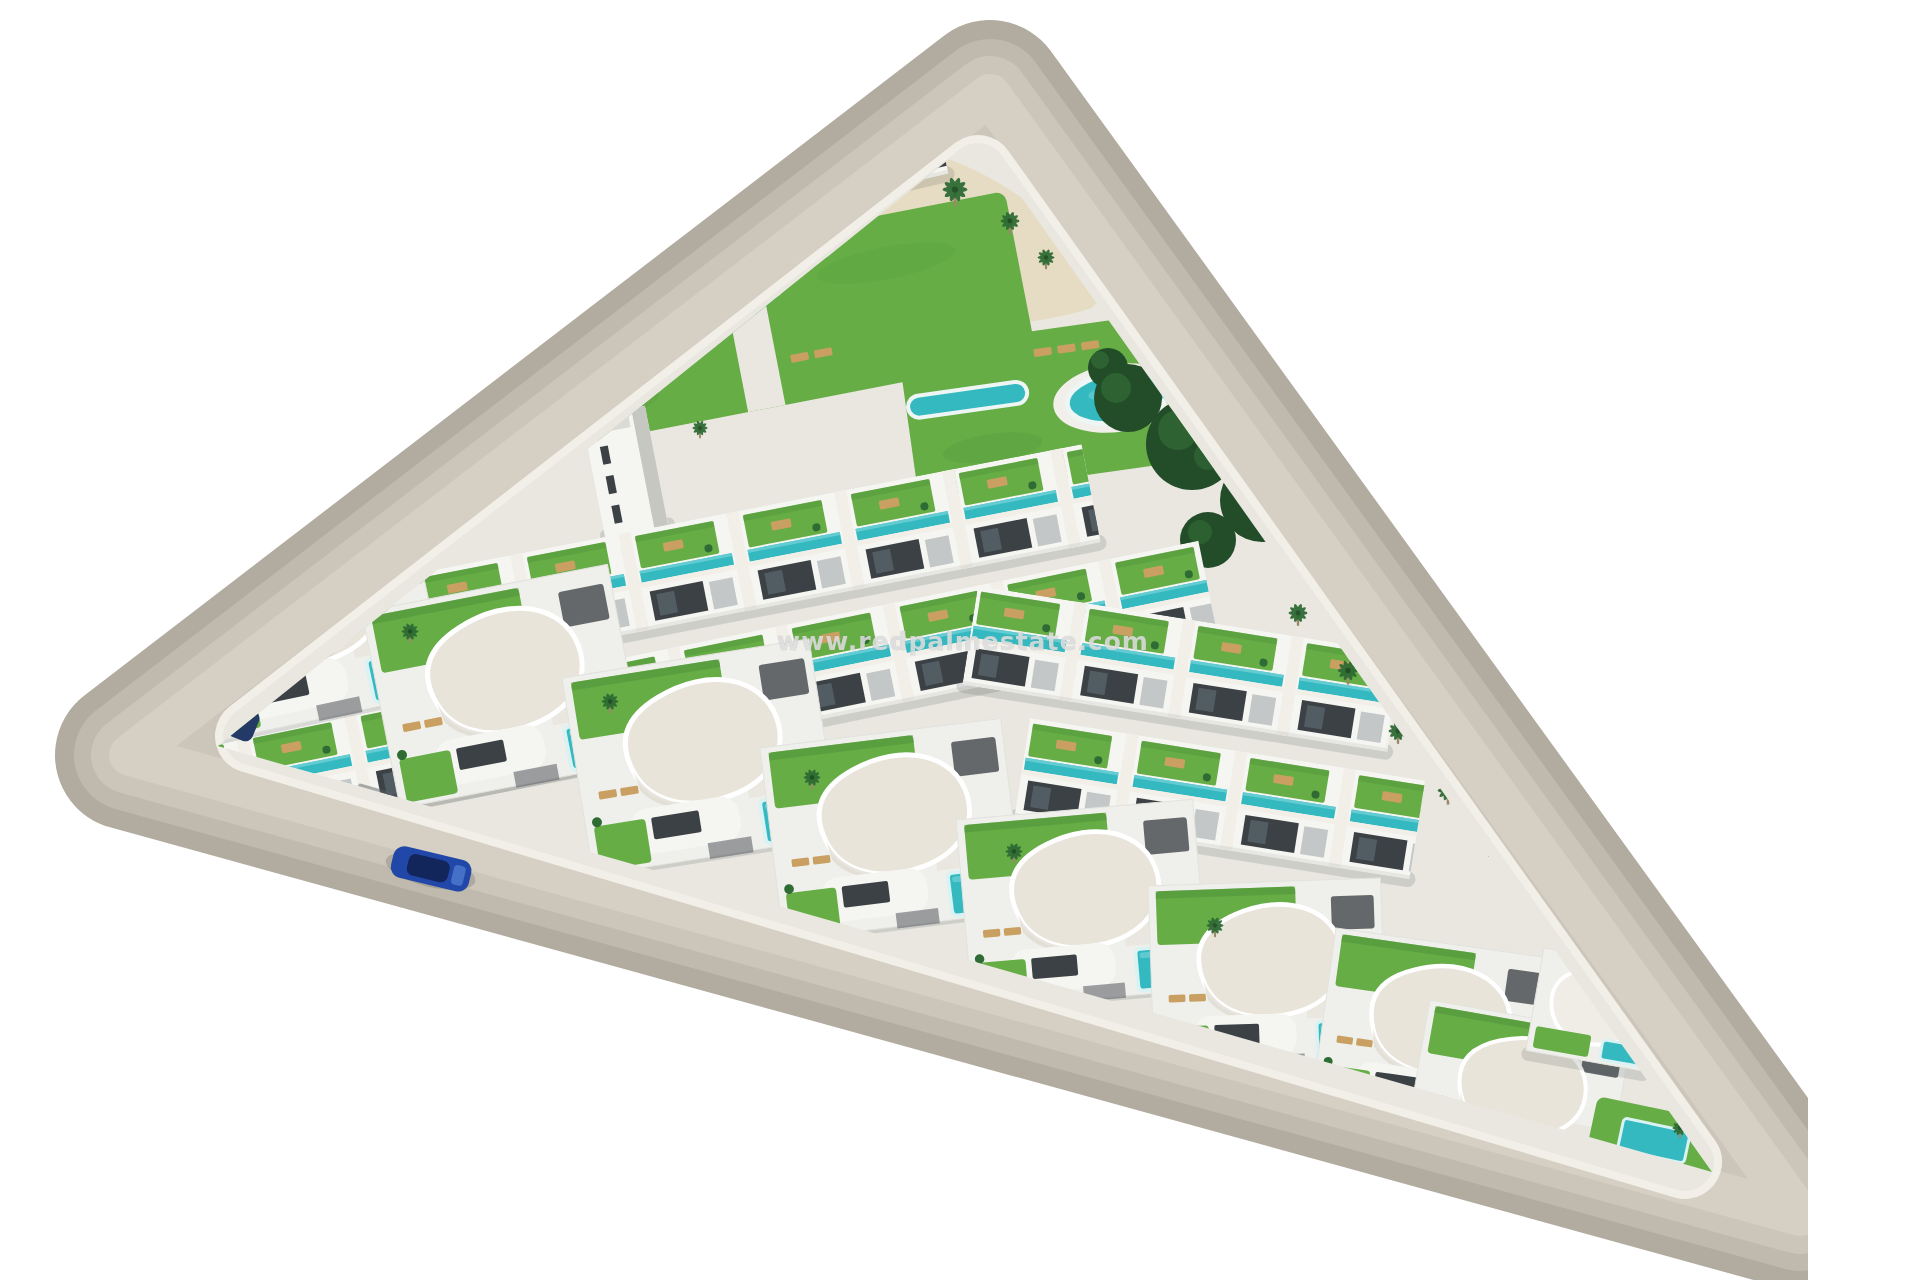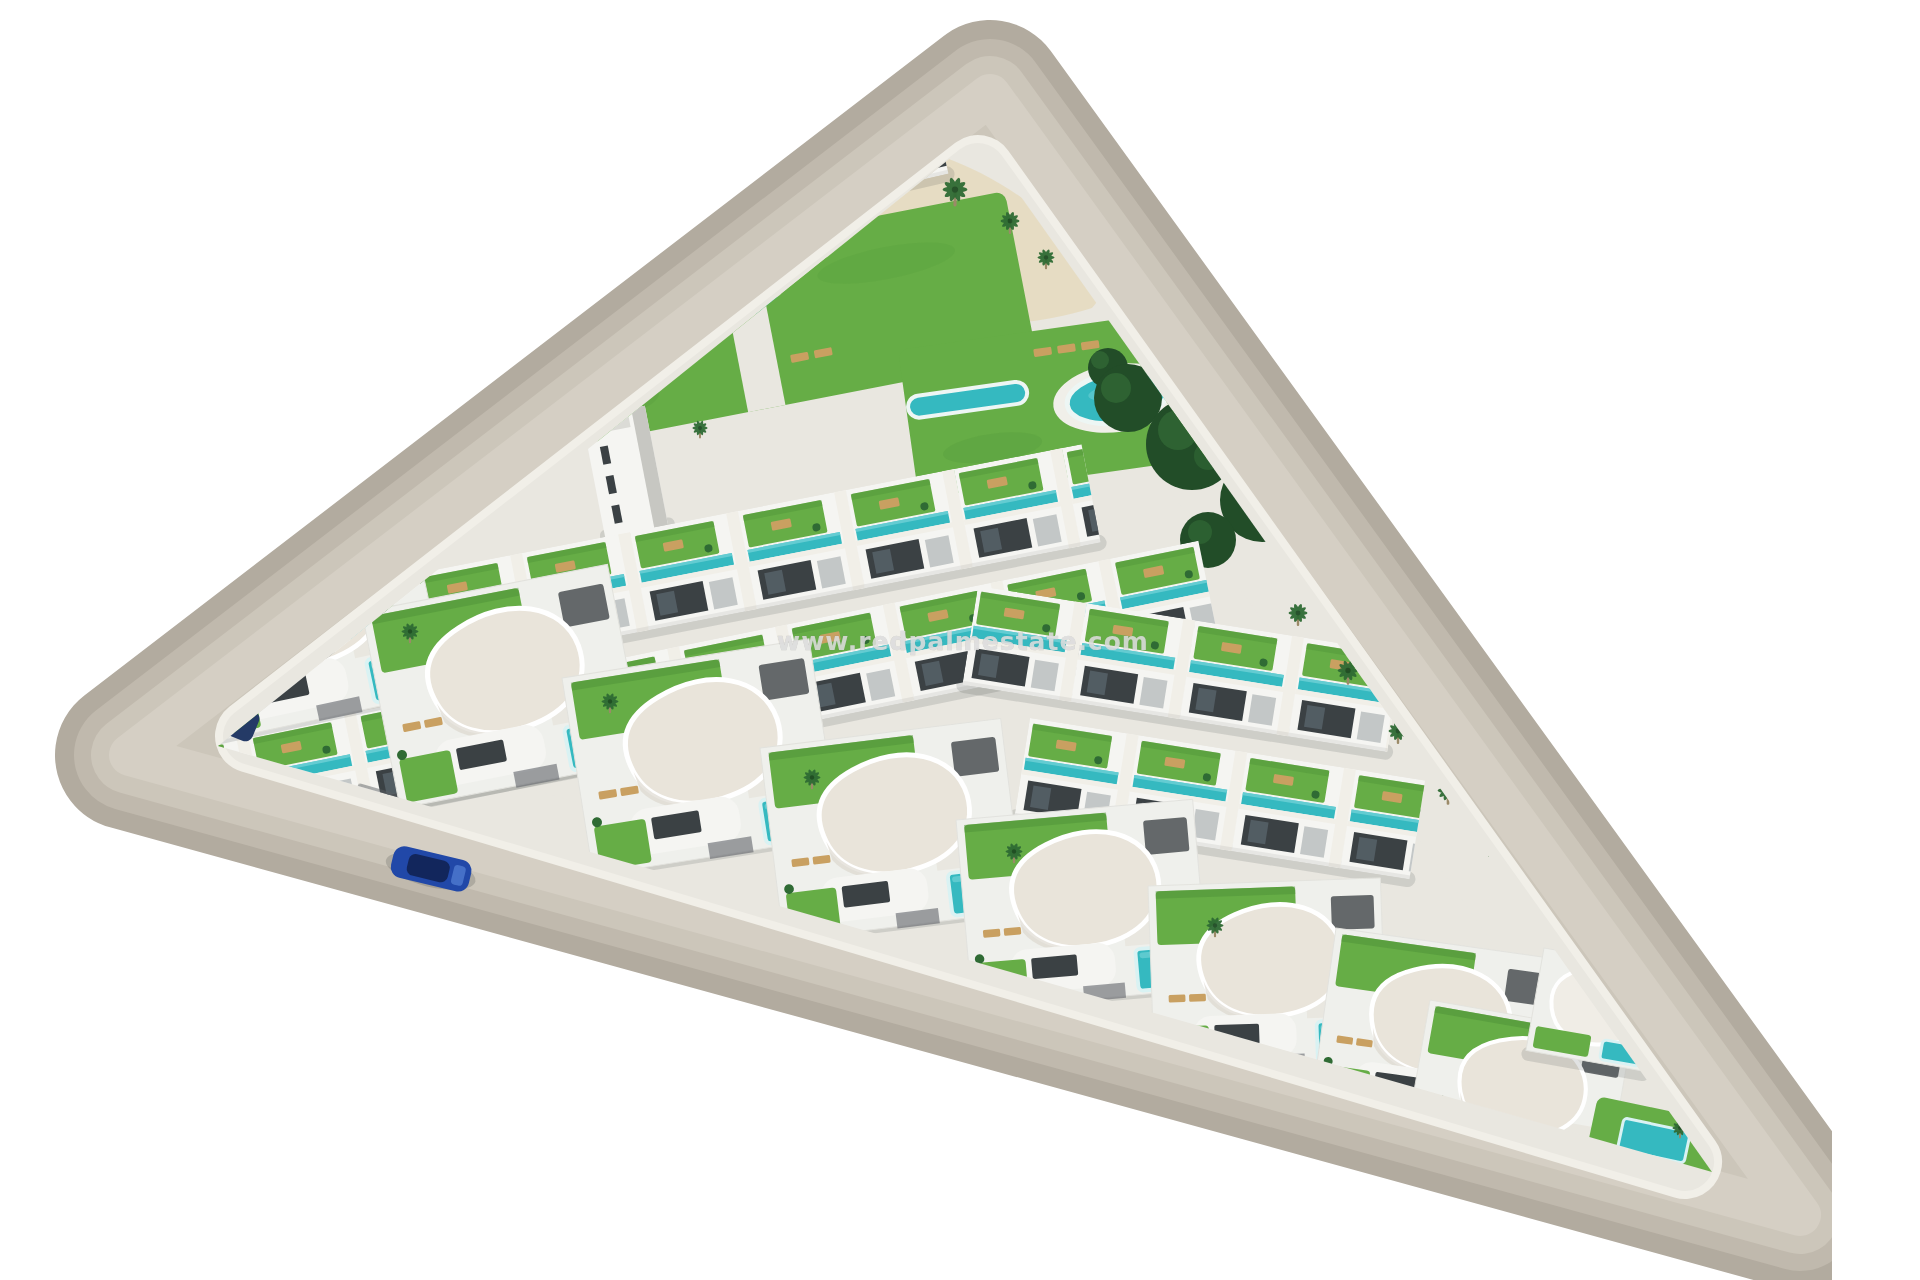--- a/index.html
+++ b/index.html
@@ -6,21 +6,21 @@
     --background:#ffffff; --road-outer:#b2ab9f; --road-mid:#c0b9ad; --road-inner:#ccc6ba;
     --road-center:#d5cfc4; --curb:#f1efe8; --pavement:#e9e7e0; --building:#f5f5f2;
     --building-shade:#dbdbd6; --building-side:#c7c7c2; --window:#3b4144; --lawn:#66ad46;
     --lawn-dark:#4d9238; --pool:#35b9c0; --pool-light:#6fd1d6; --sand:#e6dbc1;
     --tree-dark:#224d28; --tree-light:#39773c; --palm:#2f6b34; --palm-trunk:#9b8a68;
     --roof-cream:#e9e4da; --wood:#c9a061; --pergola:#585c5e; --car-blue:#2148a8;
     --car-cabin:#12265c; --suv-navy:#243a66; --watermark:#dcdcdc; --shadow:rgba(70,75,72,0.16);
   }
   html,body{margin:0;padding:0;background:var(--background);}
   .stage{position:relative;width:1808px;height:1280px;background:var(--background);
-         overflow:hidden;font-family:"DejaVu Sans",sans-serif;padding-left:24px;}
+         overflow:hidden;font-family:"DejaVu Sans",sans-serif;}
   .stage svg{position:absolute;left:0;top:0;}
   .f-building{fill:var(--building);} .f-bshade{fill:var(--building-shade);}
   .f-bside{fill:var(--building-side);} .f-window{fill:var(--window);}
   .f-glass{fill:#c3c7c7;} .f-lawn{fill:var(--lawn);} .f-lawndark{fill:var(--lawn-dark);}
   .f-pool{fill:var(--pool);} .f-poollight{fill:var(--pool-light);}
   .f-curb{fill:var(--curb);} .f-pav{fill:var(--pavement);}
   .f-sand{fill:var(--sand);} .f-treedark{fill:var(--tree-dark);} .f-treelight{fill:var(--tree-light);}
   .f-palm{fill:var(--palm);} .f-trunk{fill:var(--palm-trunk);} .f-roof{fill:var(--roof-cream);}
   .f-wood{fill:var(--wood);} .f-pergola{fill:var(--pergola);} .f-shadow{fill:var(--shadow);}
   .rim{stroke:#edf6f4;stroke-width:5;fill:none;}

